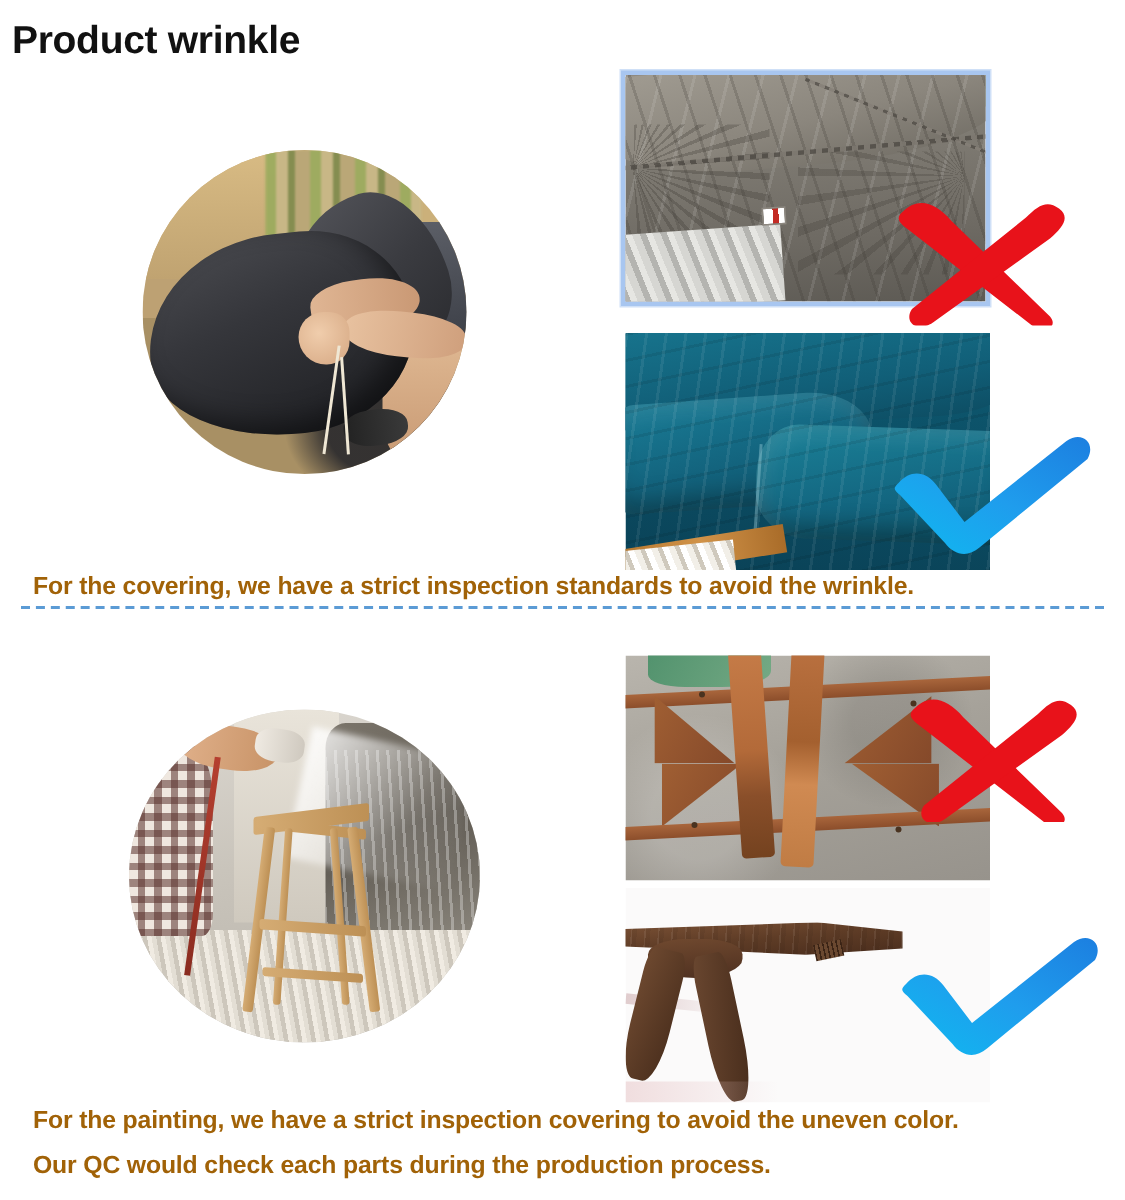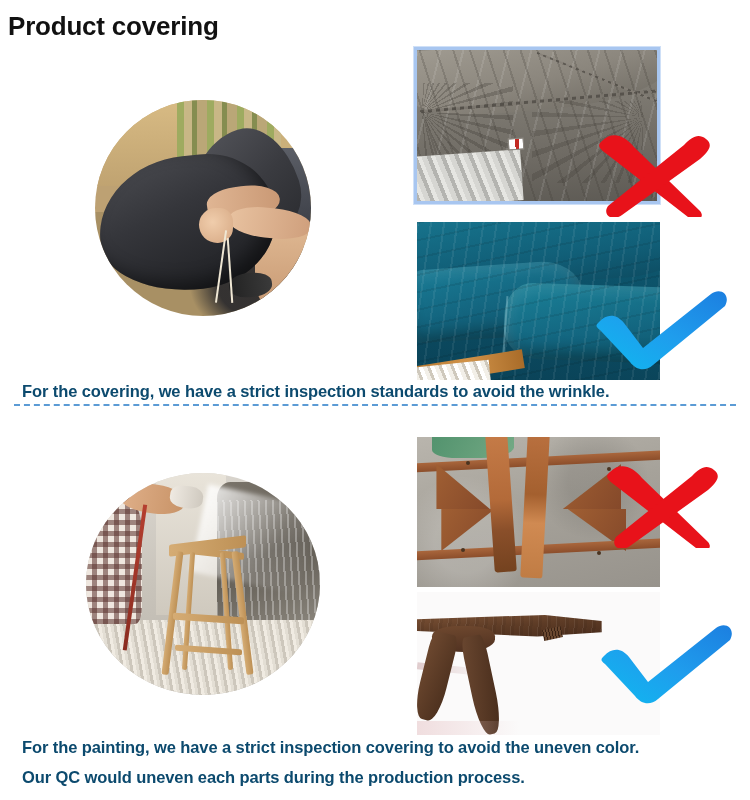--- a/index.html
+++ b/index.html
@@ -27,21 +27,21 @@
     color: #111111;
     line-height: 32px;
     white-space: nowrap;
   }
 
   
   .caption {
     position: absolute;
     font-size: 16.5px;
     font-weight: 600;
-    color: #0c4a6e;
+    color: #a16207;
     white-space: nowrap;
     letter-spacing: -0.1px;
   }
   .caption-covering { left: 22px; top: 382px; }
   .caption-painting { left: 22px; top: 738px; }
   .caption-qc       { left: 22px; top: 768px; }
 
   
   .divider {
     position: absolute;
@@ -414,21 +414,21 @@
   
   .mark { position: absolute; }
   .mark-x-1     { left: 588px; top: 125px; width: 130px; height: 92px; }
   .mark-x-2     { left: 596px; top: 456px; width: 130px; height: 92px; }
   .mark-check-1 { left: 595px; top: 286px; width: 138px; height: 84px; }
   .mark-check-2 { left: 600px; top: 620px; width: 138px; height: 84px; }
 </style>
 </head>
 <body>
 
-<div class="page-title">Product covering</div>
+<div class="page-title">Product wrinkle</div>
 
 <div class="circle-photo circle-cover">
   <div class="ph scene-cover">
     <div class="cov-wallshadow"></div>
     <div class="cov-slats"></div>
     <div class="cov-pant"></div>
     <div class="cov-leg"></div>
     <div class="cov-cushion2"></div>
     <div class="cov-cushion"></div>
     <div class="cov-arm1"></div>
@@ -566,13 +566,13 @@
         <stop offset="0.5" stop-color="#1f9ded"></stop>
         <stop offset="1" stop-color="#1c7fe0"></stop>
       </linearGradient>
     </defs>
     <path d="M4 36 C12 27 22 28 29 37 L48 62 L116 8 C126 1 136 9 130 20 L58 79 C50 86 41 84 35 76 L5 44 C0 40 1 39 4 36 Z" fill="url(#bcg2)"></path>
   </svg>
 </div>
 
 <div class="caption caption-painting">For the painting, we have a strict inspection covering to avoid the uneven color.</div>
 
-<div class="caption caption-qc">Our QC would uneven  each parts during the production process.</div>
+<div class="caption caption-qc">Our QC would check  each parts during the production process.</div>
 
 </body></html>

